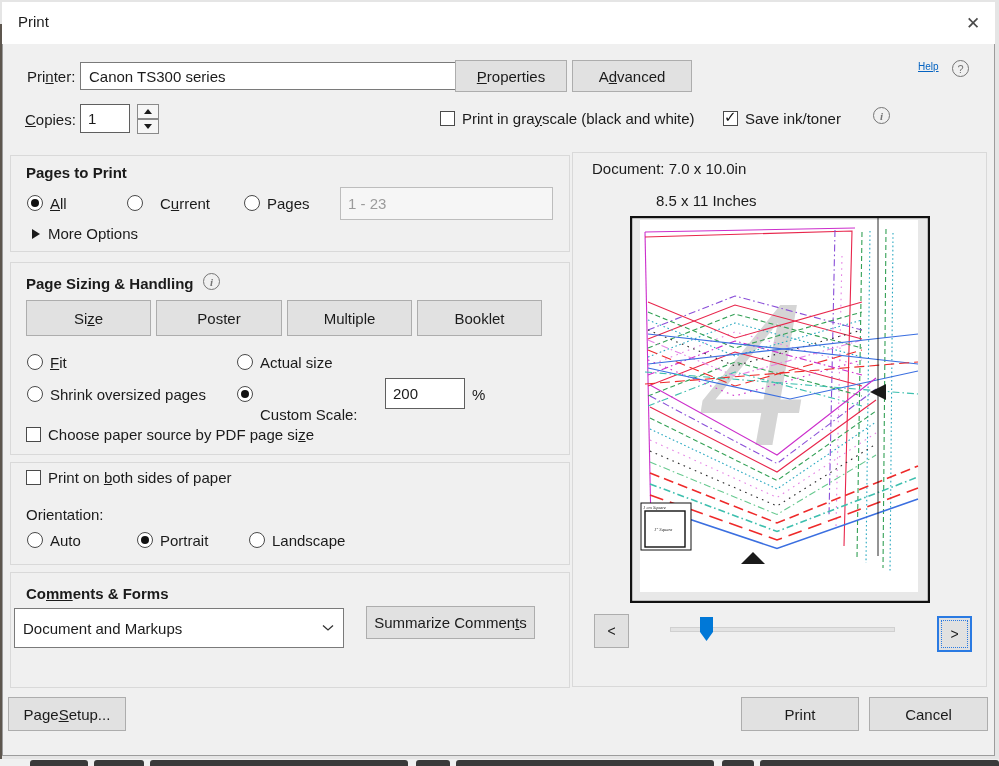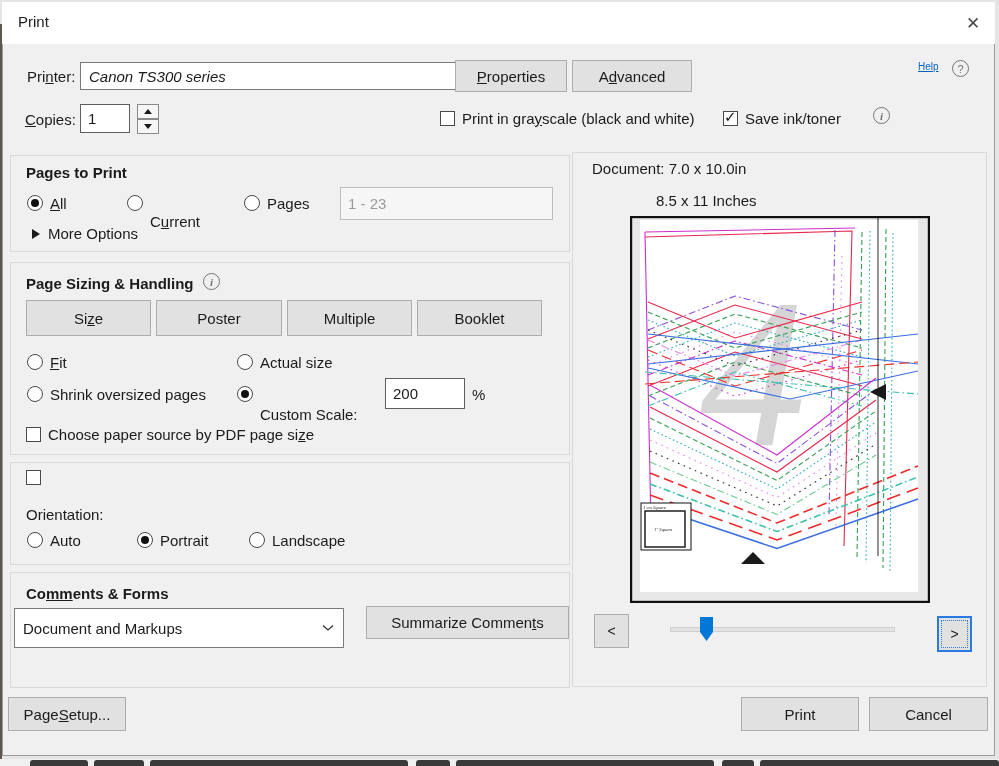--- a/index.html
+++ b/index.html
@@ -43,21 +43,21 @@
 <body>
 
 <div class="screen">
 
   <div class="dialog"></div>
   <div class="titlebar"></div>
   <div class="lbl" style="left:18px;top:13px;">Print</div>
   <div class="close-x">✕</div>
 
   <div class="lbl" style="left:27px;top:68px;"><span>Pri</span><span style="text-decoration: underline;">n</span><span>ter:</span></div>
-  <div class="combo" style="left:80px;top:62px;width:405px;height:28px;font-style:italic;">
+  <div class="combo" style="left:80px;top:62px;width:405px;height:28px;">
     <span>Canon TS300 series</span>
     <span class="chev">
       <svg width="12" height="7">
           <polyline points="1,1 6,5.5 11,1" fill="none" stroke="#333" stroke-width="1.3"></polyline>
         </svg>
     </span>
   </div>
   <div class="btn" style="left:455px;top:60px;width:112px;height:32px;">
       <span></span>
       <span style="text-decoration: underline;">P</span>
@@ -85,21 +85,21 @@
       <span class="check-glyph">✓</span>
     </div>
   <div class="lbl" style="left:745px;top:110px;">Save ink/toner</div>
   <div class="icon-circle serif-i" style="left:873px;top:107px;">i</div>
 
   <div class="groupbox" style="left:10px;top:155px;width:560px;height:97px;"></div>
   <div class="lbl bold" style="left:26px;top:164px;text-align:right;">Pages to Print</div>
   <div class="radio sel" style="left:27px;top:195px;"></div>
   <div class="lbl" style="left:50px;top:195px;"><span></span><span style="text-decoration: underline;">A</span><span>ll</span></div>
   <div class="radio" style="left:127px;top:195px;"></div>
-  <div class="lbl" style="left:150px;top:195px;margin-top:18px;"><span>C</span><span style="text-decoration: underline;">u</span><span>rrent</span></div>
+  <div class="lbl" style="left:160px;top:195px;"><span>C</span><span style="text-decoration: underline;">u</span><span>rrent</span></div>
   <div class="radio" style="left:244px;top:195px;"></div>
   <div class="lbl" style="left:267px;top:195px;"><span>Pa</span><span style="text-decoration: underline;">g</span><span>es</span></div>
   <div class="inputbox disabled" style="left:340px;top:187px;width:213px;height:33px;">1 - 23</div>
   <div class="tri-right" style="left:32px;top:229px;"></div>
   <div class="lbl" style="left:48px;top:225px;">More Options</div>
 
   <div class="groupbox" style="left:10px;top:262px;width:560px;height:193px;"></div>
   <div class="lbl bold" style="left:26px;top:275px;">Page Sizing &amp; Handling</div>
   <div class="icon-circle serif-i" style="left:203px;top:273px;">i</div>
   <div class="btn" style="left:26px;top:300px;width:125px;height:36px;">
@@ -118,39 +118,40 @@
   <div class="lbl" style="left:50px;top:386px;">Shrink oversized pages</div>
   <div class="radio sel" style="left:237px;top:386px;"></div>
   <div class="lbl" style="left:260px;top:406px;">Custom Scale:</div>
   <div class="inputbox" style="left:385px;top:378px;width:80px;height:31px;">200</div>
   <div class="lbl" style="left:472px;top:386px;">%</div>
   <div class="cb" style="left:26px;top:427px;"></div>
   <div class="lbl" style="left:48px;top:426px;"><span>Choose paper source by PDF page si</span><span style="text-decoration: underline;">z</span><span>e</span></div>
 
   <div class="groupbox" style="left:10px;top:462px;width:560px;height:103px;"></div>
   <div class="cb" style="left:26px;top:470px;"></div>
+  <div class="lbl" style="left:48px;top:469px;"><span>Print on </span><span style="text-decoration: underline;">b</span><span>oth sides of paper</span></div>
   <div class="lbl" style="left:26px;top:506px;">Orientation:</div>
   <div class="radio" style="left:27px;top:532px;"></div>
   <div class="lbl" style="left:50px;top:532px;">Auto</div>
   <div class="radio sel" style="left:137px;top:532px;"></div>
   <div class="lbl" style="left:160px;top:532px;">Portrait</div>
   <div class="radio" style="left:249px;top:532px;"></div>
   <div class="lbl" style="left:272px;top:532px;">Landscape</div>
 
   <div class="groupbox" style="left:10px;top:572px;width:560px;height:116px;"></div>
   <div class="lbl bold" style="left:26px;top:585px;"><span>Co</span><span style="text-decoration: underline;">mm</span><span>ents &amp; Forms</span></div>
   <div class="combo" style="left:14px;top:608px;width:330px;height:40px;">
     <span>Document and Markups</span>
     <span class="chev">
       <svg width="12" height="7">
           <polyline points="1,1 6,5.5 11,1" fill="none" stroke="#333" stroke-width="1.3"></polyline>
         </svg>
     </span>
   </div>
-  <div class="btn" style="left:366px;top:606px;width:203px;height:33px;">
+  <div class="btn" style="left:366px;top:606px;width:169px;height:33px;">
       <span>Summarize Commen</span>
       <span style="text-decoration: underline;">t</span>
       <span>s</span>
     </div>
 
   <div class="preview-panel"></div>
   <div class="lbl" style="left:592px;top:160px;">Document: 7.0 x 10.0in</div>
   <div class="lbl" style="left:656px;top:192px;">8.5 x 11 Inches</div>
 
   <div class="page-frame">

